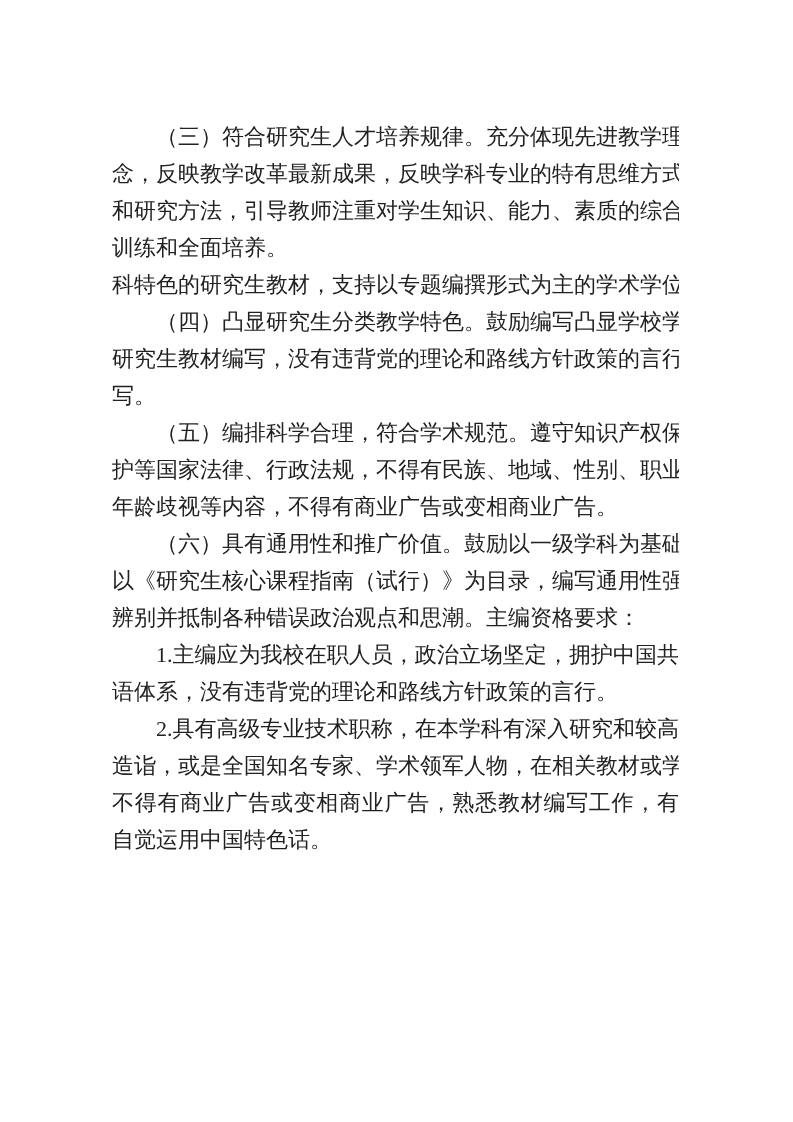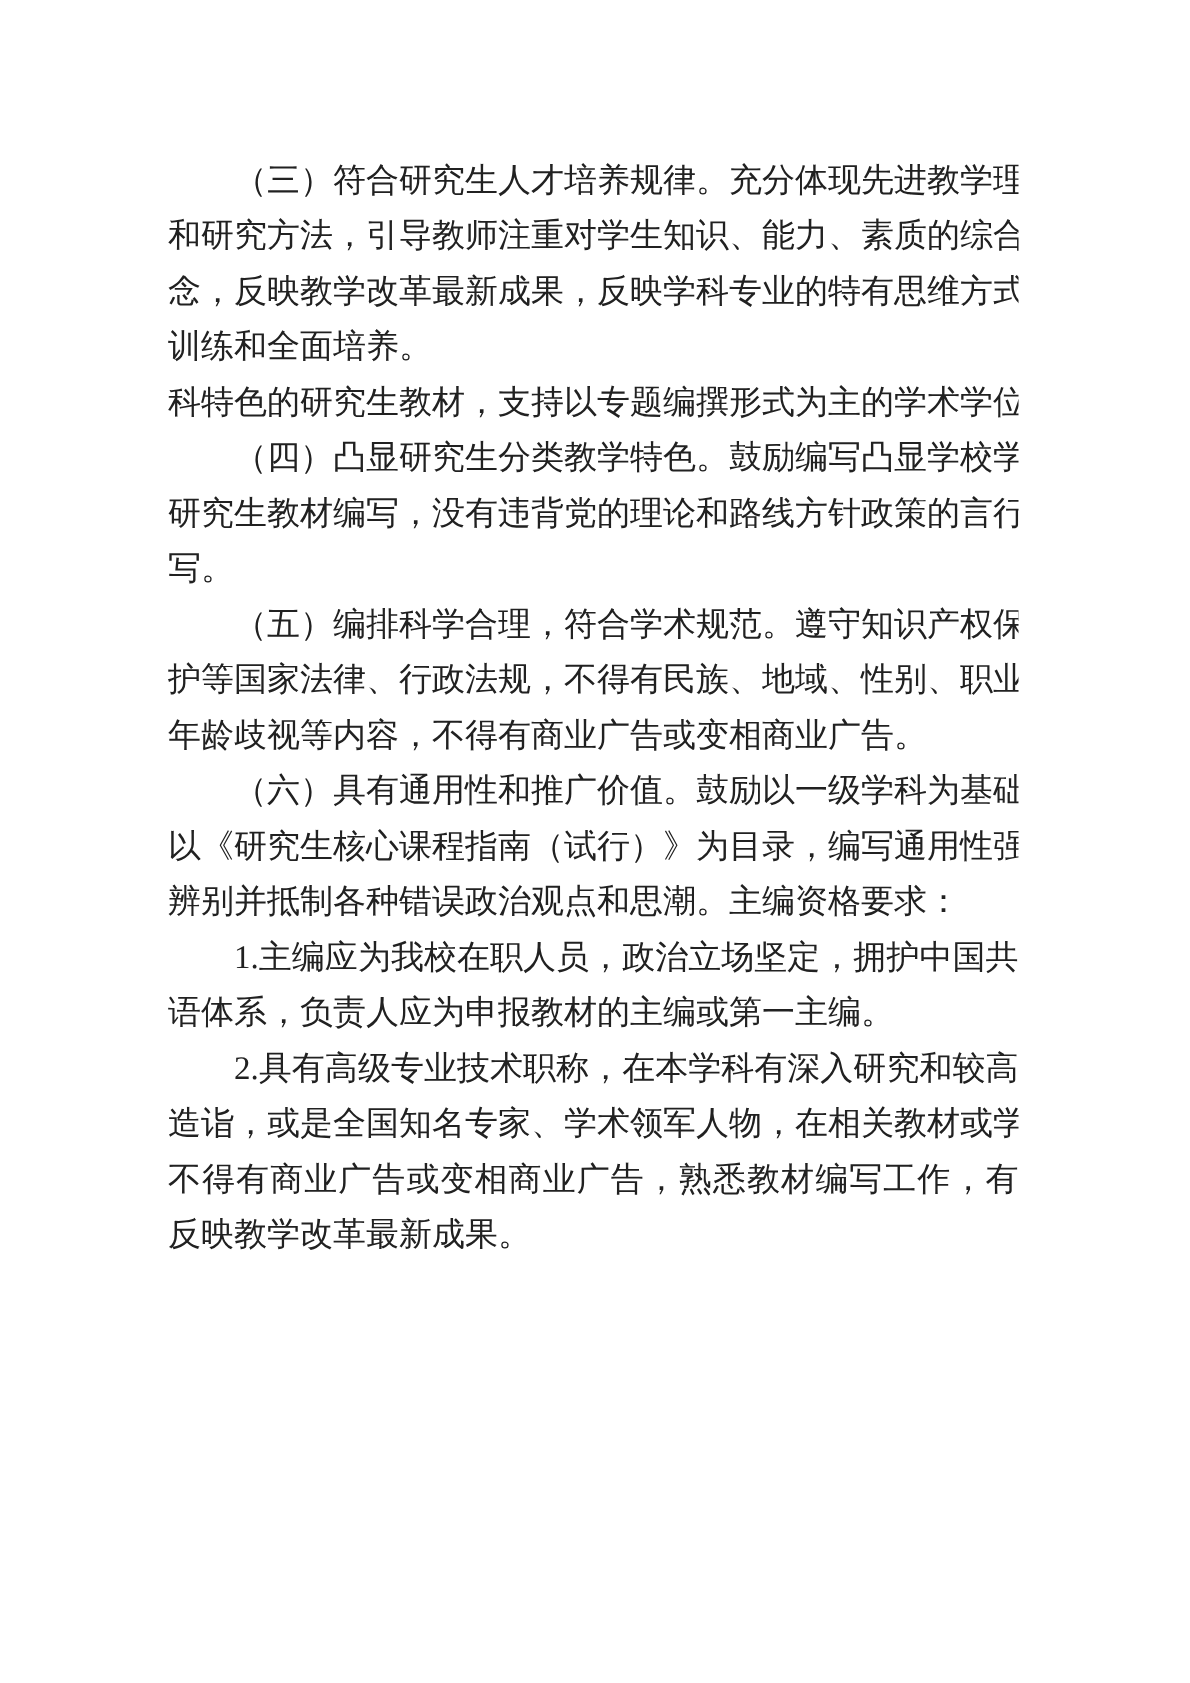--- a/index.html
+++ b/index.html
@@ -10,21 +10,21 @@
   .page {
     position: relative;
     width: 793px;
     height: 1122px;
     background: #ffffff;
     overflow: hidden;
   }
   .doc-body {
     position: absolute;
     left: 112px;
-    top: 101px;
+    top: 118px;
     width: 567px;
   }
   .para {
     margin: 0;
     padding: 0;
   }
   .text-line {
     font-family: "Liberation Serif", "DejaVu Serif", serif;
     font-size: 22px;
     line-height: 37px;
@@ -42,22 +42,22 @@
     text-align-last: left;
   }
 </style>
 </head>
 <body>
 
 <div class="page">
   <div class="doc-body">
       <div class="para">
         <div class="text-line first">（三）符合研究生人才培养规律。充分体现先进教学理</div>
+        <div class="text-line">念，反映教学改革最新成果，反映学科专业的特有思维方式</div>
         <div class="text-line">和研究方法，引导教师注重对学生知识、能力、素质的综合</div>
-        <div class="text-line">念，反映教学改革最新成果，反映学科专业的特有思维方式</div>
         <div class="text-line end">训练和全面培养。</div>
       </div>
       <div class="para">
         <div class="text-line">科特色的研究生教材，支持以专题编撰形式为主的学术学位</div>
         <div class="text-line first">（四）凸显研究生分类教学特色。鼓励编写凸显学校学</div>
         <div class="text-line">研究生教材编写，没有违背党的理论和路线方针政策的言行</div>
         <div class="text-line end">写。</div>
       </div>
       <div class="para">
         <div class="text-line first">（五）编排科学合理，符合学术规范。遵守知识产权保</div>
@@ -66,22 +66,22 @@
       </div>
       <div class="para">
         <div class="text-line first">（六）具有通用性和推广价值。鼓励以一级学科为基础，</div>
         <div class="text-line">以《研究生核心课程指南（试行）》为目录，编写通用性强、</div>
       </div>
       <div class="para">
         <div class="text-line end">辨别并抵制各种错误政治观点和思潮。主编资格要求：</div>
       </div>
       <div class="para">
         <div class="text-line first">1.主编应为我校在职人员，政治立场坚定，拥护中国共</div>
-        <div class="text-line end">语体系，负责人应为申报教材的主编或第一主编。</div>
+        <div class="text-line end">语体系，没有违背党的理论和路线方针政策的言行。</div>
       </div>
       <div class="para">
         <div class="text-line first">2.具有高级专业技术职称，在本学科有深入研究和较高</div>
         <div class="text-line">造诣，或是全国知名专家、学术领军人物，在相关教材或学</div>
         <div class="text-line">不得有商业广告或变相商业广告，熟悉教材编写工作，有</div>
-        <div class="text-line end">反映教学改革最新成果。</div>
+        <div class="text-line end">自觉运用中国特色话。</div>
       </div>
     </div>
 </div>
 
 </body></html>

